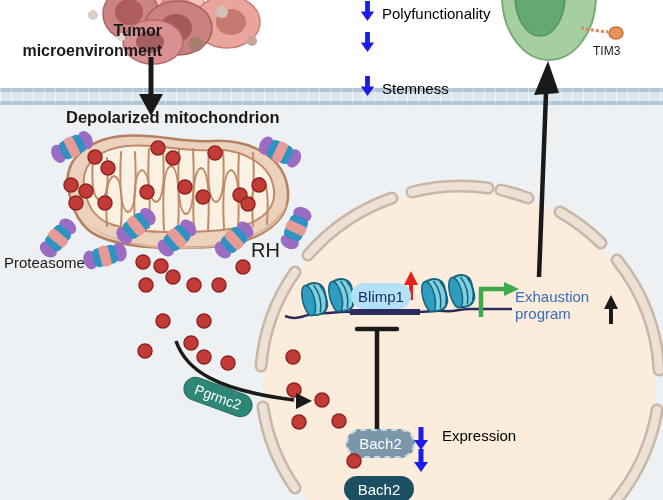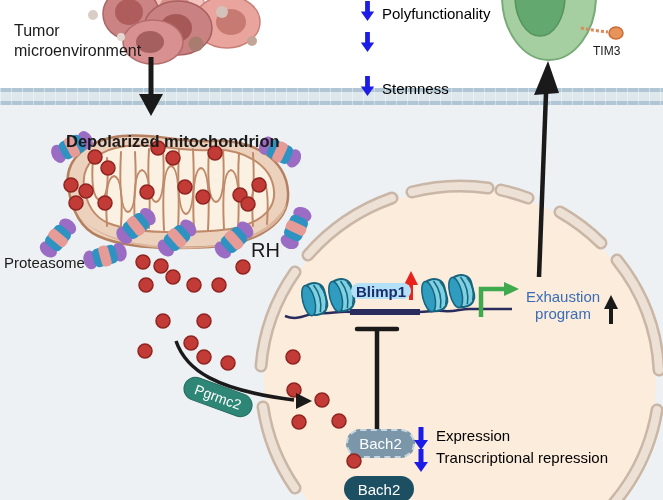--- a/index.html
+++ b/index.html
@@ -11,40 +11,40 @@
   #membrane{left:0;top:88px;width:663px;height:17px;
     background:linear-gradient(to bottom,#b0c6d4 0 4px,#dde7ec 4px 13px,#b0c6d4 13px 17px);}
   #membrane .ticks{position:absolute;inset:0;
     background:repeating-linear-gradient(90deg,rgba(255,255,255,.4) 0 1px,transparent 1px 11px);}
   #cytoplasm{left:0;top:105px;width:663px;height:395px;background:#eef1f3;}
   
   #shapes{left:0;top:0;z-index:1;}
   #overlay{left:0;top:0;z-index:6;pointer-events:none;}
   
   .label{position:absolute;color:#1a1a1a;z-index:4;white-space:nowrap;}
-  #tumor-label{left:14px;top:21px;width:160px;font-size:16px;font-weight:normal;line-height:1.22;white-space:normal;}
-  #depolarized-label{left:66px;top:108px;font-size:16.5px;font-weight:bold;margin-top:24px;}
+  #tumor-label{left:2px;top:21px;width:160px;font-size:16px;font-weight:bold;line-height:1.22;white-space:normal;text-align:right;}
+  #depolarized-label{left:66px;top:108px;font-size:16.5px;font-weight:bold;}
   .effect-row{position:absolute;left:360px;display:flex;align-items:flex-end;gap:7px;font-size:15px;z-index:4;}
   #tim3-label{left:593px;top:44px;font-size:12px;}
   #proteasome-label{left:4px;top:254px;font-size:15px;line-height:1.25;z-index:4;}
   #proteasome-label span{display:block;}
   #rh-label{left:251px;top:239px;font-size:20px;}
-  #exhaustion-label{left:515px;top:289px;width:96px;text-align:center;color:#3a6db8;
+  #exhaustion-label{left:515px;top:289px;width:96px;color:#3a6db8;
      font-size:15px;line-height:1.12;white-space:normal;}
   .pill{position:absolute;display:flex;align-items:center;justify-content:center;
      color:#fff;z-index:4;box-sizing:border-box;}
-  #blimp1-pill{left:351px;top:283px;width:60px;height:16px;border-radius:13px;
-     background:#b3e1f7;color:#1c2d6b;font-weight:bold;font-size:15px;z-index:4;}
+  #blimp1-pill{left:351px;top:283px;width:60px;height:26px;border-radius:13px;
+     background:#b3e1f7;color:#1c2d6b;font-weight:normal;font-size:15px;z-index:4;}
   #pgrmc2-pill{left:182px;top:385px;width:72px;height:24px;border-radius:12px;
      background:#2d8676;border:1px solid #226b5f;font-size:14px;transform:rotate(20deg);}
   #bach2-inactive{left:346px;top:429px;width:69px;height:29px;border-radius:15px;
      background:#7b96a8;border:2px dashed #c6d6e0;font-size:15px;}
   #bach2-active{left:344px;top:476px;width:70px;height:26px;border-radius:13px;
      background:#1d4f63;font-size:15px;}
-  .bach2-effect{position:absolute;left:414px;display:flex;align-items:flex-start;gap:8px;
+  .bach2-effect{position:absolute;left:414px;display:flex;align-items:flex-start;gap:14px;
      font-size:15px;z-index:4;white-space:nowrap;}
 </style>
 </head>
 <body>
 
 <div class="abs" id="extracellular"></div>
 <div class="abs" id="membrane">
     <div class="ticks"></div>
   </div>
 <div class="abs" id="cytoplasm"></div>
@@ -279,14 +279,13 @@
     <line x1="7" y1="0" x2="7" y2="14" stroke="#1c1ce6" stroke-width="5"></line>
     <polygon points="0,13 14,13 7,23" fill="#1c1ce6"></polygon>
     </svg>
   <span>Expression</span>
 </div>
 <div class="bach2-effect" style="top:449px">
   <svg width="14" height="24" viewBox="0 0 14 24">
     <line x1="7" y1="0" x2="7" y2="14" stroke="#1c1ce6" stroke-width="5"></line>
     <polygon points="0,13 14,13 7,23" fill="#1c1ce6"></polygon>
     </svg>
-  <span>Transcriptional repression</span>
 </div>
 
 </body></html>

